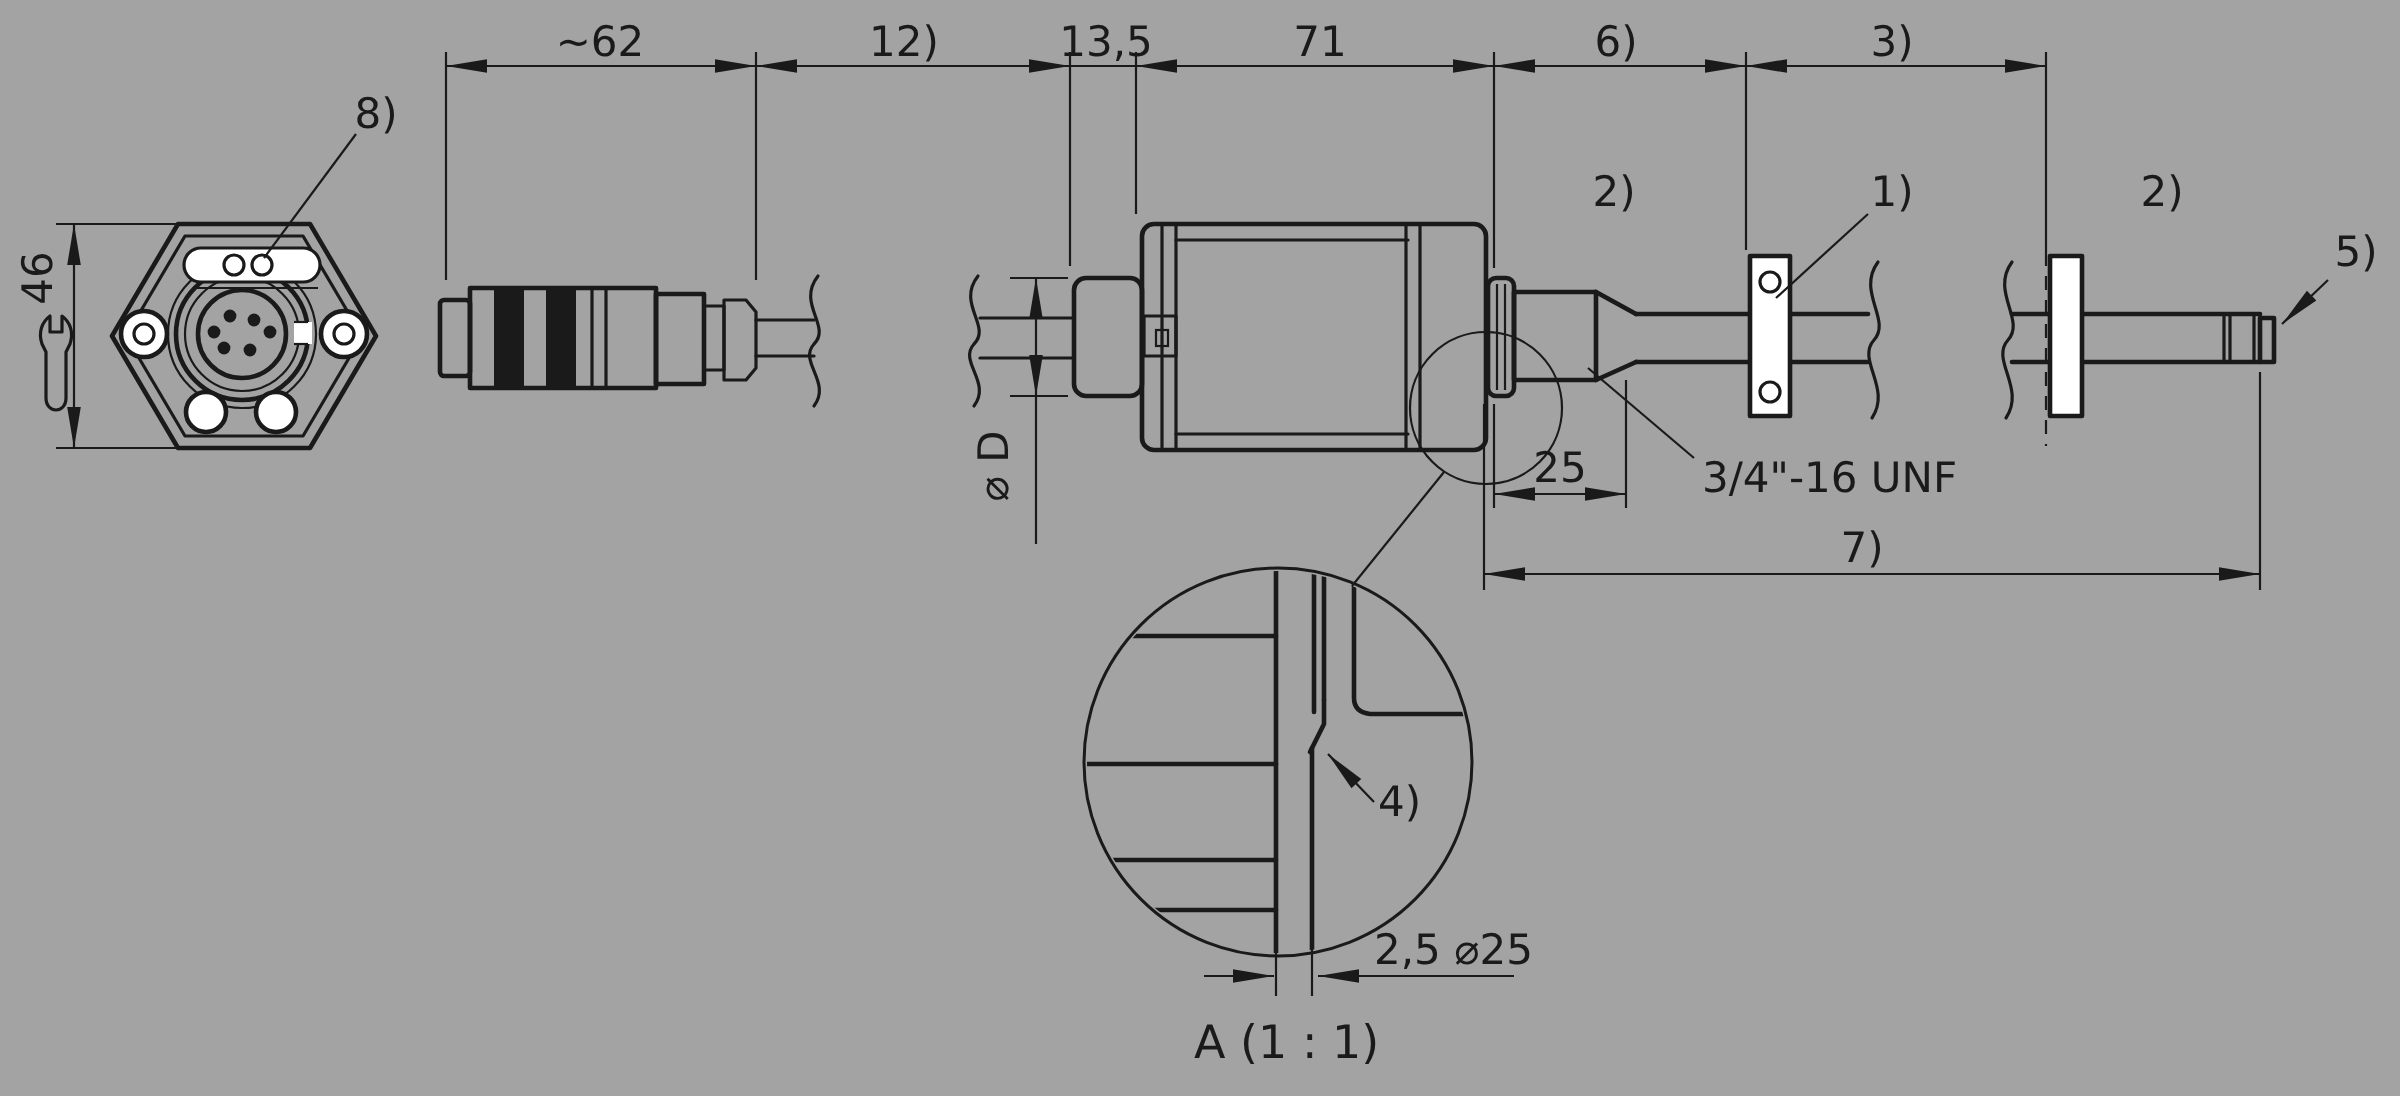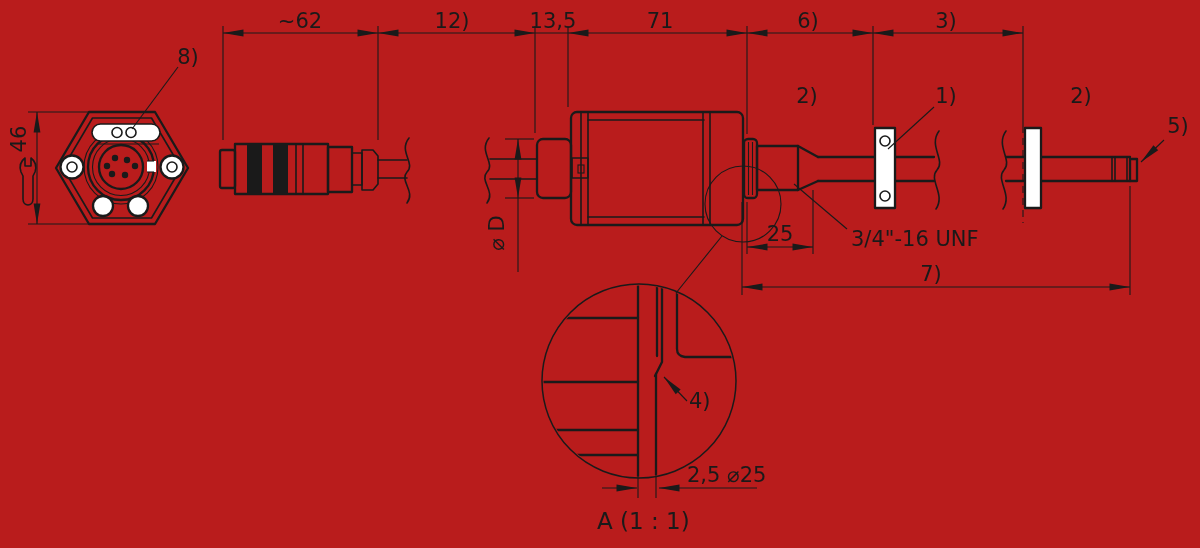--- a/index.html
+++ b/index.html
@@ -1,16 +1,16 @@
 <!DOCTYPE html>
 <html><head>
 <meta charset="utf-8">
 <style>
   html,body{margin:0;padding:0;background:#ffffff;}
-  .stage{width:1200px;height:548px;background:#b91c1c;position:relative;overflow:hidden;}
+  .stage{width:1200px;height:548px;background:#a3a3a3;position:relative;overflow:hidden;}
   svg{display:block;}
   
   .t{stroke:#1a1a1a;stroke-width:2.3;fill:none;stroke-linejoin:round;stroke-linecap:round;}
   .m{stroke:#1a1a1a;stroke-width:1.6;fill:none;stroke-linejoin:round;stroke-linecap:round;}
   .n{stroke:#1a1a1a;stroke-width:1.1;fill:none;stroke-linecap:butt;}
   .dash{stroke-dasharray:7 5;}
   .blk{fill:#1a1a1a;stroke:none;}
   .wht{fill:#ffffff;}
   text{font-family:"DejaVu Sans","Liberation Sans",sans-serif;font-size:21px;fill:#1a1a1a;}
   text.big{font-size:23px;}

